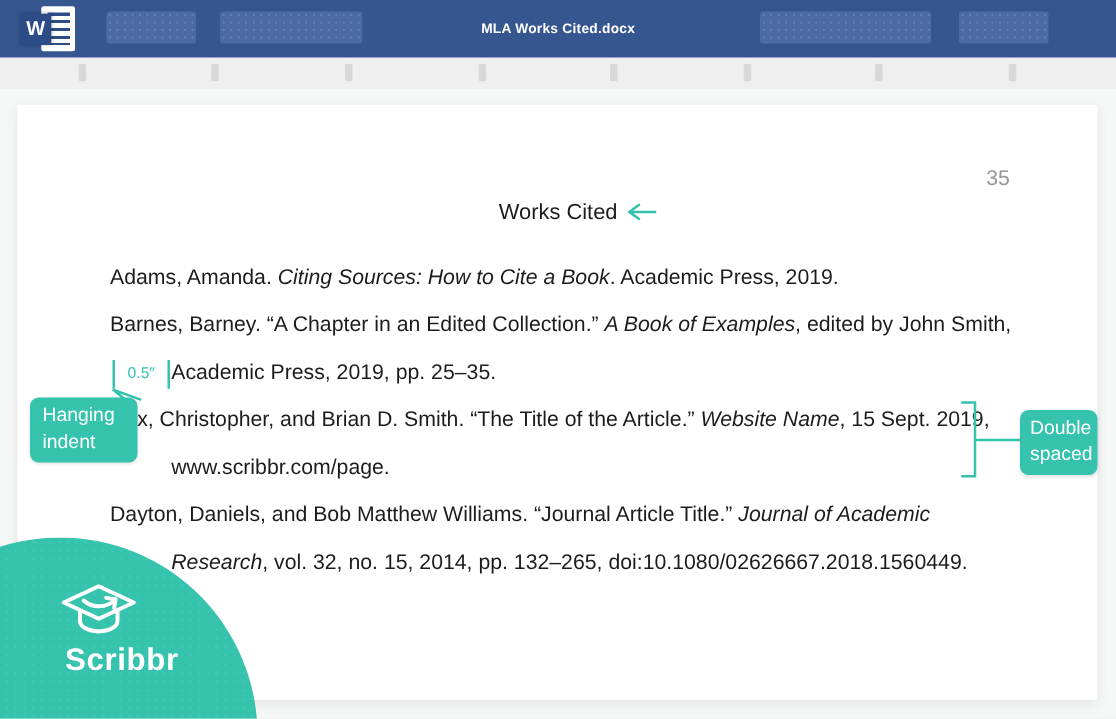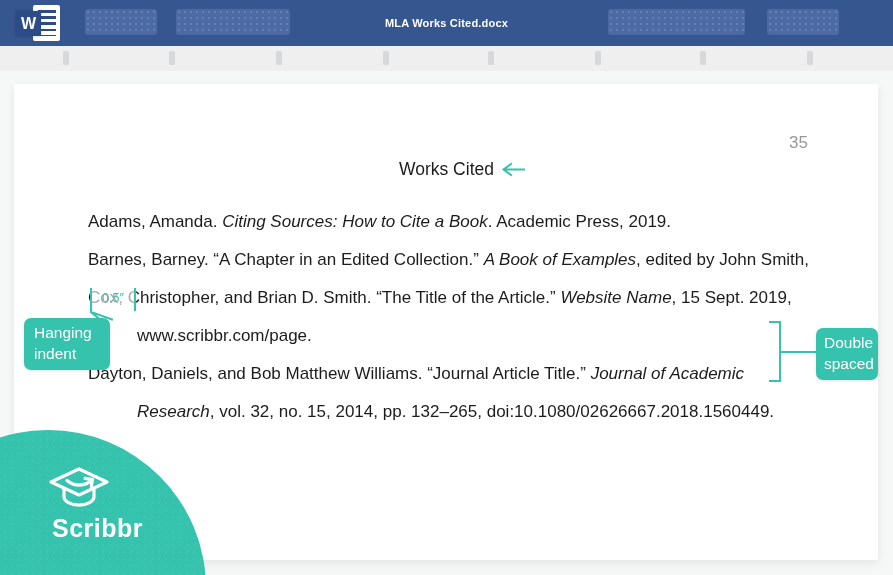--- a/index.html
+++ b/index.html
@@ -108,20 +108,21 @@
       <div class="tick" style="left: 700px;"></div>
       <div class="tick" style="left: 807px;"></div>
     </div>
 
   <div class="page"></div>
   <div class="serif page-number">35</div>
   <div class="serif heading">Works Cited</div>
   <div class="serif entries">
       <div class="cline"><span>Adams, Amanda. </span><i>Citing Sources: How to Cite a Book</i><span>. Academic Press, 2019.</span></div>
       <div class="cline"><span>Barnes, Barney. “A Chapter in an Edited Collection.” </span><i>A Book of Examples</i><span>, edited by John Smith,</span></div>
+      <div class="cline indent"><span>Academic Press, 2019, pp. 25–35.</span></div>
       <div class="cline"><span>Cox, Christopher, and Brian D. Smith. “The Title of the Article.” </span><i>Website Name</i><span>, 15 Sept. 2019,</span></div>
       <div class="cline indent"><span>www.scribbr.com/page.</span></div>
       <div class="cline"><span>Dayton, Daniels, and Bob Matthew Williams. “Journal Article Title.” </span><i>Journal of Academic</i></div>
       <div class="cline indent"><i>Research</i><span>, vol. 32, no. 15, 2014, pp. 132–265, doi:10.1080/02626667.2018.1560449.</span></div>
     </div>
 
   <svg class="overlay" viewBox="0 0 893 575" xmlns="http://www.w3.org/2000/svg">
     <g stroke="#35C3AE" stroke-width="2" fill="none" stroke-linecap="square">
 
       <path d="M524,169.5 H504 M511,164 L503.5,169.5 L511,175"></path>

